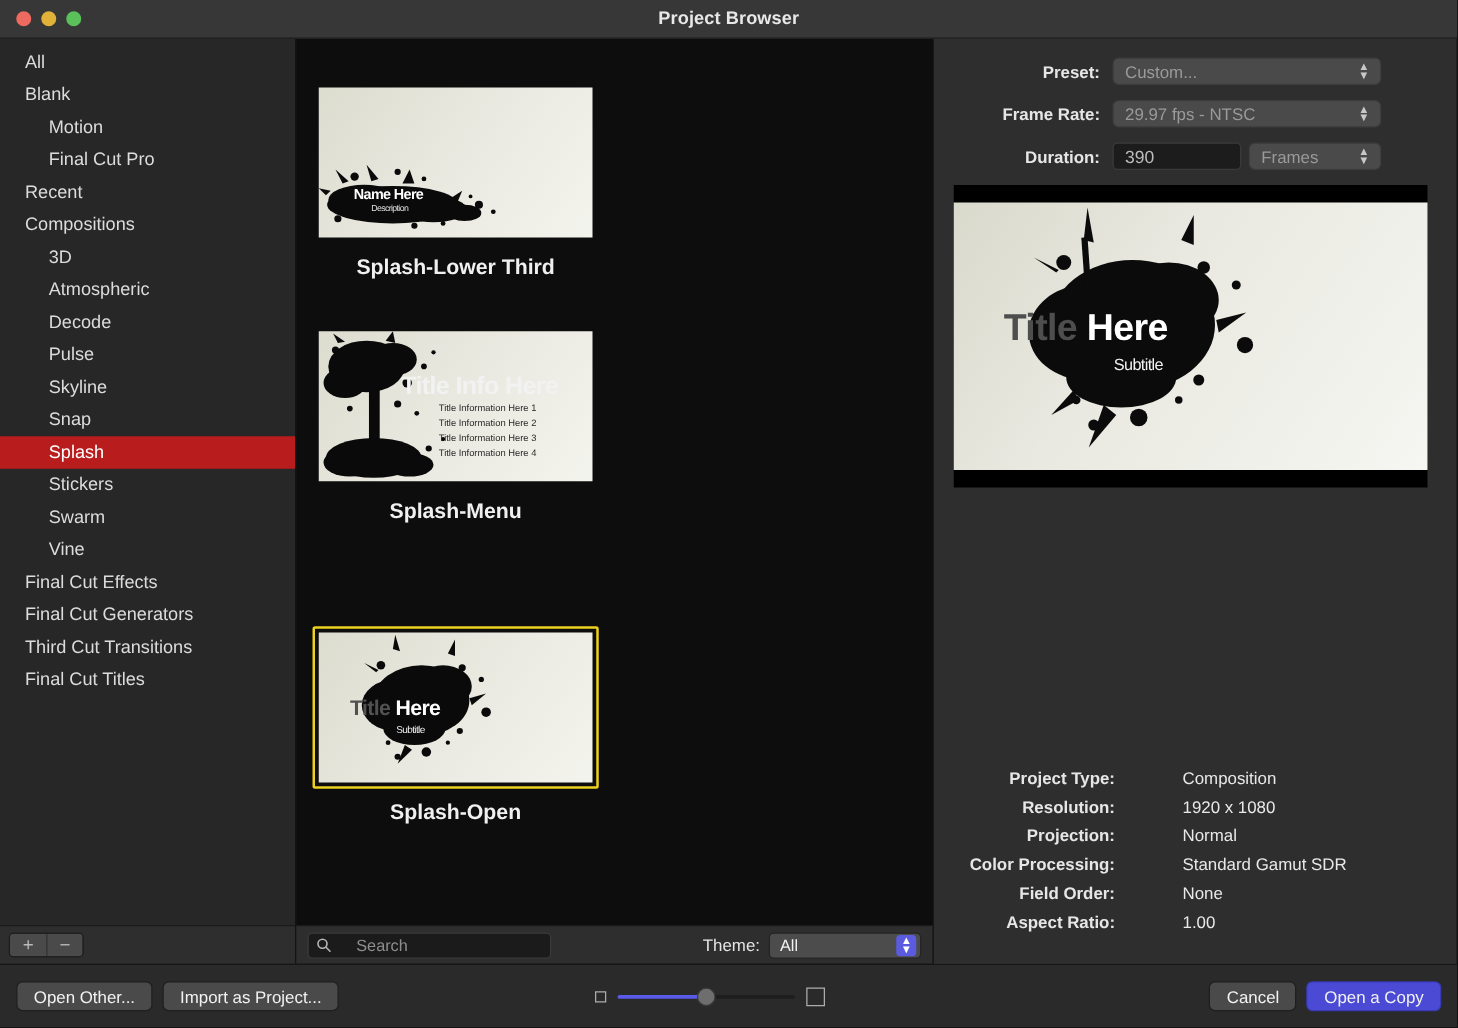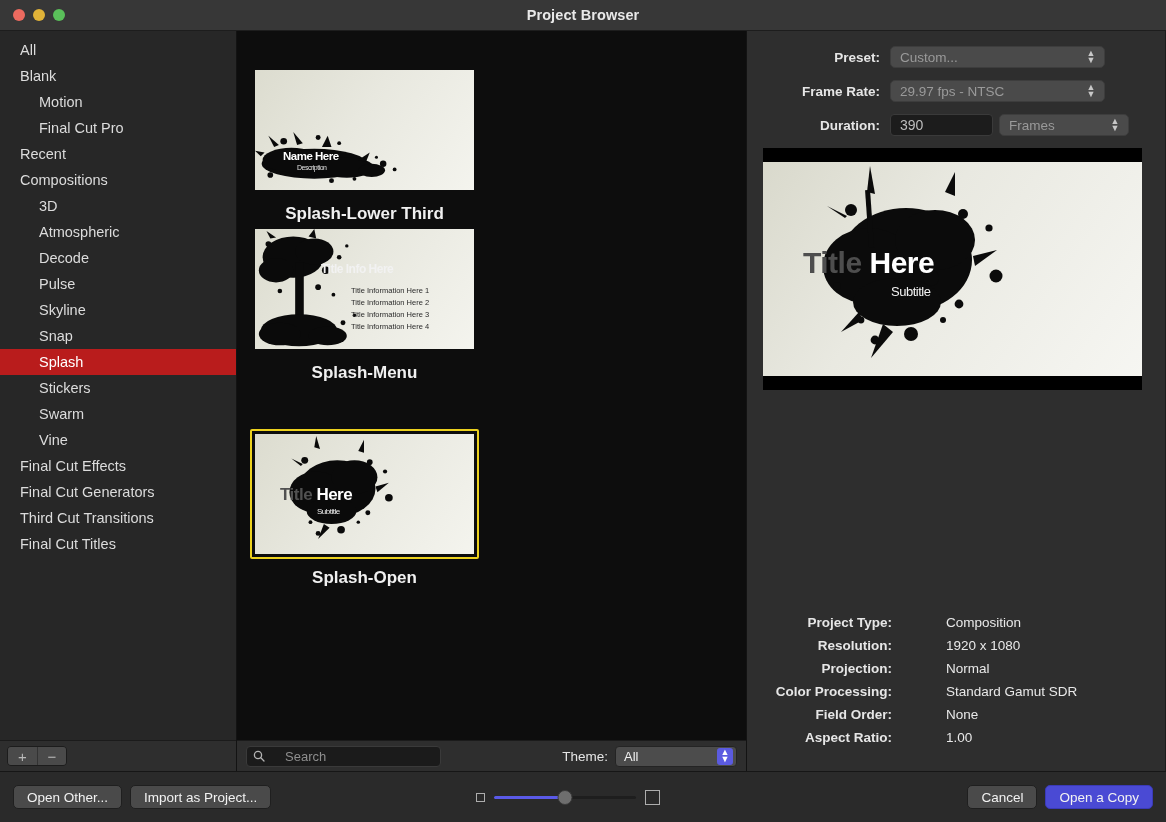--- a/index.html
+++ b/index.html
@@ -79,20 +79,21 @@
     display: flex; flex-direction: column;
     background: #0d0d0d;
     border-right: 1px solid #131313;
   }
   .tilegrid {
     flex: 1 1 auto;
     padding: 34px 0 0 0;
     display: flex; flex-wrap: wrap;
     align-content: flex-start;
     overflow: hidden;
+    gap: 36px;
   }
   .tilecell { width: 255px; display: flex; flex-direction: column; align-items: center; }
   .tilecell.row2 { margin-top: 46px; }
   .thumbframe {
     width: 229px; height: 130px;
     border: 2px solid transparent; border-radius: 2px;
     padding: 3px;
     display: flex;
   }
   .thumbframe.selected { border-color: #ecd11e; }
@@ -157,21 +158,21 @@
     margin-left: auto; width: 14px; display: flex; align-items: center; justify-content: center;
   }
   .chev2 { font-size: 9px; color: #c8c8c8; line-height: .82; text-align: center; }
   .w-preset { width: 215px; }
   .textfield {
     width: 103px; height: 22px; background: #1c1c1c;
     border: 1px solid #3a3a3a; border-radius: 4px;
     display: flex; align-items: center; padding-left: 9px;
     font-size: 14px; color: #bdbdbd;
   }
-  .w-units { width: 130px; margin-left: 6px; justify-content: flex-end; }
+  .w-units { width: 106px; margin-left: 6px; justify-content: flex-end; }
 
   .preview-wrap { padding: 0 22px 0 16px; }
   .preview {
     width: 379px; height: 242px; background: #000;
     display: flex; flex-direction: column; justify-content: center;
   }
   .preview-inner {
     width: 100%; height: 214px; position: relative; overflow: hidden;
     background: linear-gradient(125deg, #d9d9cc 0%, #e9e9e1 40%, #f6f6f2 100%);
   }
@@ -352,21 +353,21 @@
                   <circle cx="74" cy="44" r="4"></circle>
                   <circle cx="88" cy="30" r="2.4"></circle>
                   <circle cx="96" cy="18" r="1.8"></circle>
                   <circle cx="66" cy="62" r="3"></circle>
                   <circle cx="82" cy="70" r="2"></circle>
                   <circle cx="26" cy="66" r="2.4"></circle>
                   <circle cx="92" cy="100" r="2.6"></circle>
                   <circle cx="104" cy="92" r="1.8"></circle>
                 </g>
               </svg>
-              <div class="ttl-main" style="left:66px; top:33px; font-size:12px; color:#f2f2f2;">Title Info Here</div>
+              <div class="ttl-main" style="left:66px; top:33px; font-size:20px; color:#f2f2f2;">Title Info Here</div>
               <div style="position:absolute; left:96px; top:56px; font-size:7.5px; color:#2a2a2a; line-height:1.62;">
                 <div>Title Information Here 1</div>
                 <div>Title Information Here 2</div>
                 <div>Title Information Here 3</div>
                 <div>Title Information Here 4</div>
               </div>
             </div>
           </div>
           <div class="tilelabel">Splash-Menu</div>
         </div>

